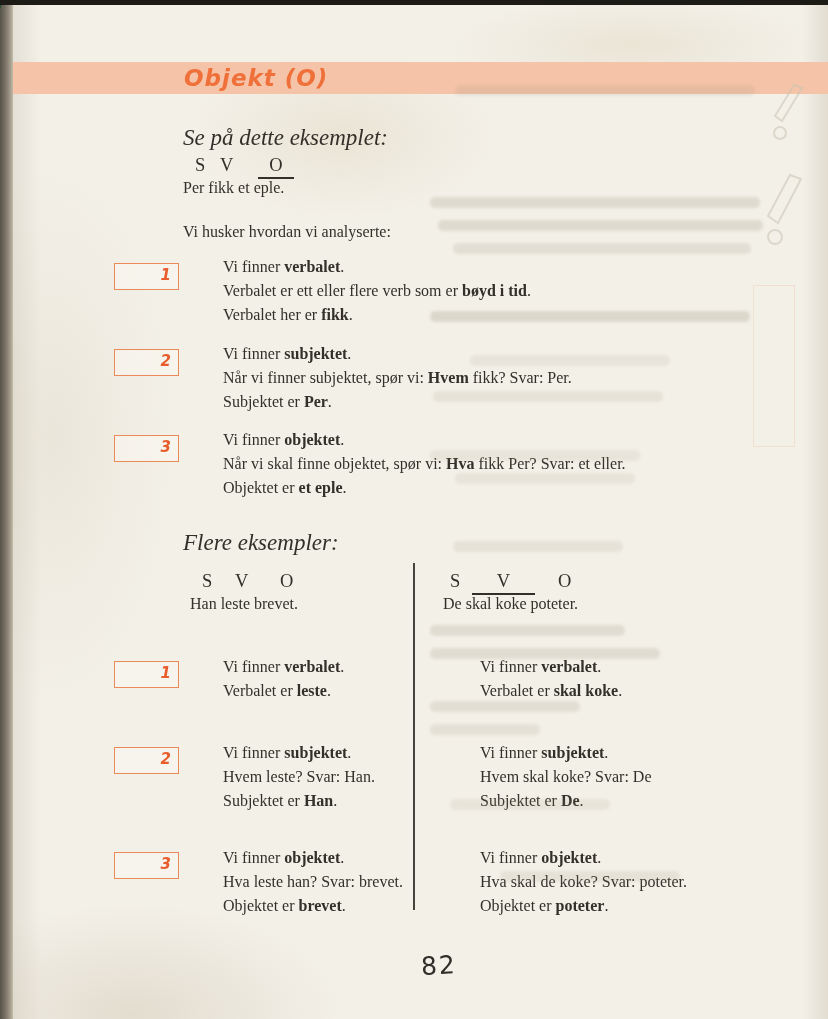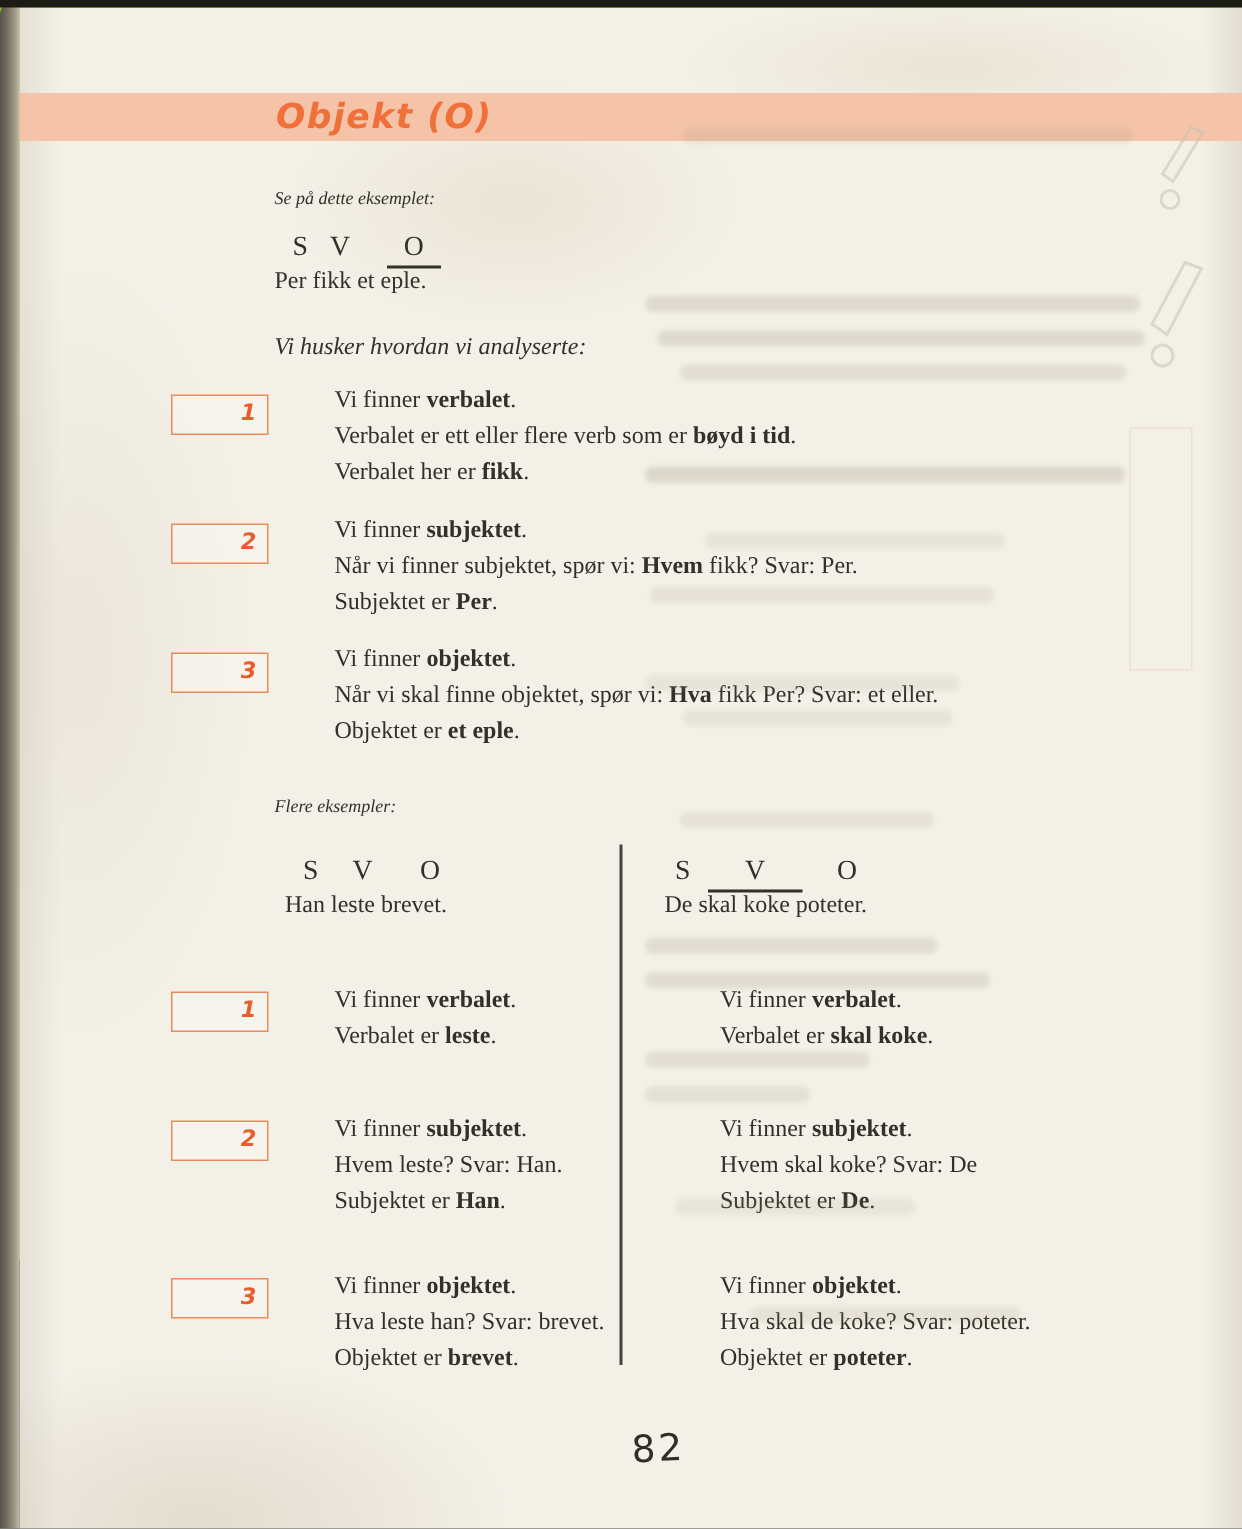--- a/index.html
+++ b/index.html
@@ -1,37 +1,37 @@
 <!DOCTYPE html>
 <html><head>
 <meta charset="utf-8">
 <style>
   html,body{margin:0;padding:0;}
   body{width:828px;height:1019px;overflow:hidden;background:#11110d;}
-  .scan{position:relative;width:828px;height:840px;background:#84cc16;font-family:"Liberation Serif",serif;}
+  .scan{position:relative;width:828px;height:840px;background:#14532d;font-family:"Liberation Serif",serif;}
   .page{position:absolute;left:13px;top:5px;width:815px;height:1014px;
     background:
       radial-gradient(220px 120px at 330px 130px, rgba(213,198,166,.28), rgba(213,198,166,0) 70%),
       radial-gradient(260px 70px at 620px 40px, rgba(214,201,170,.30), rgba(214,201,170,0) 70%),
       radial-gradient(170px 380px at 40px 430px, rgba(205,195,170,.22), rgba(205,195,170,0) 70%),
       radial-gradient(300px 160px at 120px 1010px, rgba(190,175,150,.30), rgba(190,175,150,0) 70%),
       linear-gradient(to right, rgba(160,150,130,.18) 0, rgba(160,150,130,0) 28px),
       linear-gradient(to left, rgba(178,166,142,.26) 0, rgba(178,166,142,0) 26px),
       #f3f0e8;}
   .spine{position:absolute;left:0;top:0;width:13px;height:1019px;
     background:linear-gradient(to right,#57534a,#787164 40%,#a59d8d 80%,#c5bdab);border-top-left-radius:10px;}
   .topstrip{position:absolute;left:0;top:0;width:828px;height:5px;background:#1c1b16;}
 
   .banner{position:absolute;left:0;top:57px;width:815px;height:32px;background:#f5c3a8;}
   .banner-title{position:absolute;left:171px;top:0;height:32px;line-height:32px;
     font-family:"DejaVu Sans",sans-serif;font-style:italic;font-weight:bold;
     font-size:23px;letter-spacing:1px;color:#f0703a;}
 
   .t{position:absolute;color:#33302a;font-size:16px;white-space:nowrap;}
-  .italic{font-style:italic;font-size:12px;}
+  .italic{font-style:italic;font-size:23px;}
   .line{line-height:24px;height:24px;margin-left:30px;}
   .b{font-weight:bold;}
   .u{border-bottom:2px solid #33302a;padding-bottom:1px;}
 
   .svo{position:absolute;color:#33302a;font-size:18.5px;letter-spacing:.3px;white-space:nowrap;font-family:Liberation Serif, serif;}
   .svo span{display:inline-block;}
   #svo-ex1 span:nth-child(1){width:25px;}
   #svo-ex1 span:nth-child(2){width:38px;}
   #svo-ex1 span:nth-child(3){width:36px;text-align:center;}
   #svo-exl span:nth-child(1){width:33px;}
@@ -62,21 +62,21 @@
 <div class="scan">
   <div class="page">
 
     <div class="banner">
       <div class="banner-title">Objekt (O)</div>
     </div>
 
     <div class="t italic" style="left:170px;top:120px;">Se på dette eksemplet:</div>
     <div class="svo" id="svo-ex1" style="left:182px;top:150px;"><span>S</span><span>V</span><span class="u">O</span></div>
     <div class="t" style="left:170px;top:174px;">Per fikk et eple.</div>
-    <div class="t" style="left:170px;top:218px;font-style:italic;">Vi husker hvordan vi analyserte:</div>
+    <div class="t" style="left:170px;top:218px;">Vi husker hvordan vi analyserte:</div>
 
     <div class="numbox" style="top:258px;">
       <span class="num">1</span>
     </div>
     <div class="t" style="left:180px;top:250px;">
       <div class="line"><span>Vi finner </span><span class="b">verbalet</span><span>.</span></div>
       <div class="line"><span>Verbalet er ett eller flere verb som er </span><span class="b">bøyd i tid</span><span>.</span></div>
       <div class="line"><span>Verbalet her er </span><span class="b">fikk</span><span>.</span></div>
     </div>
 

